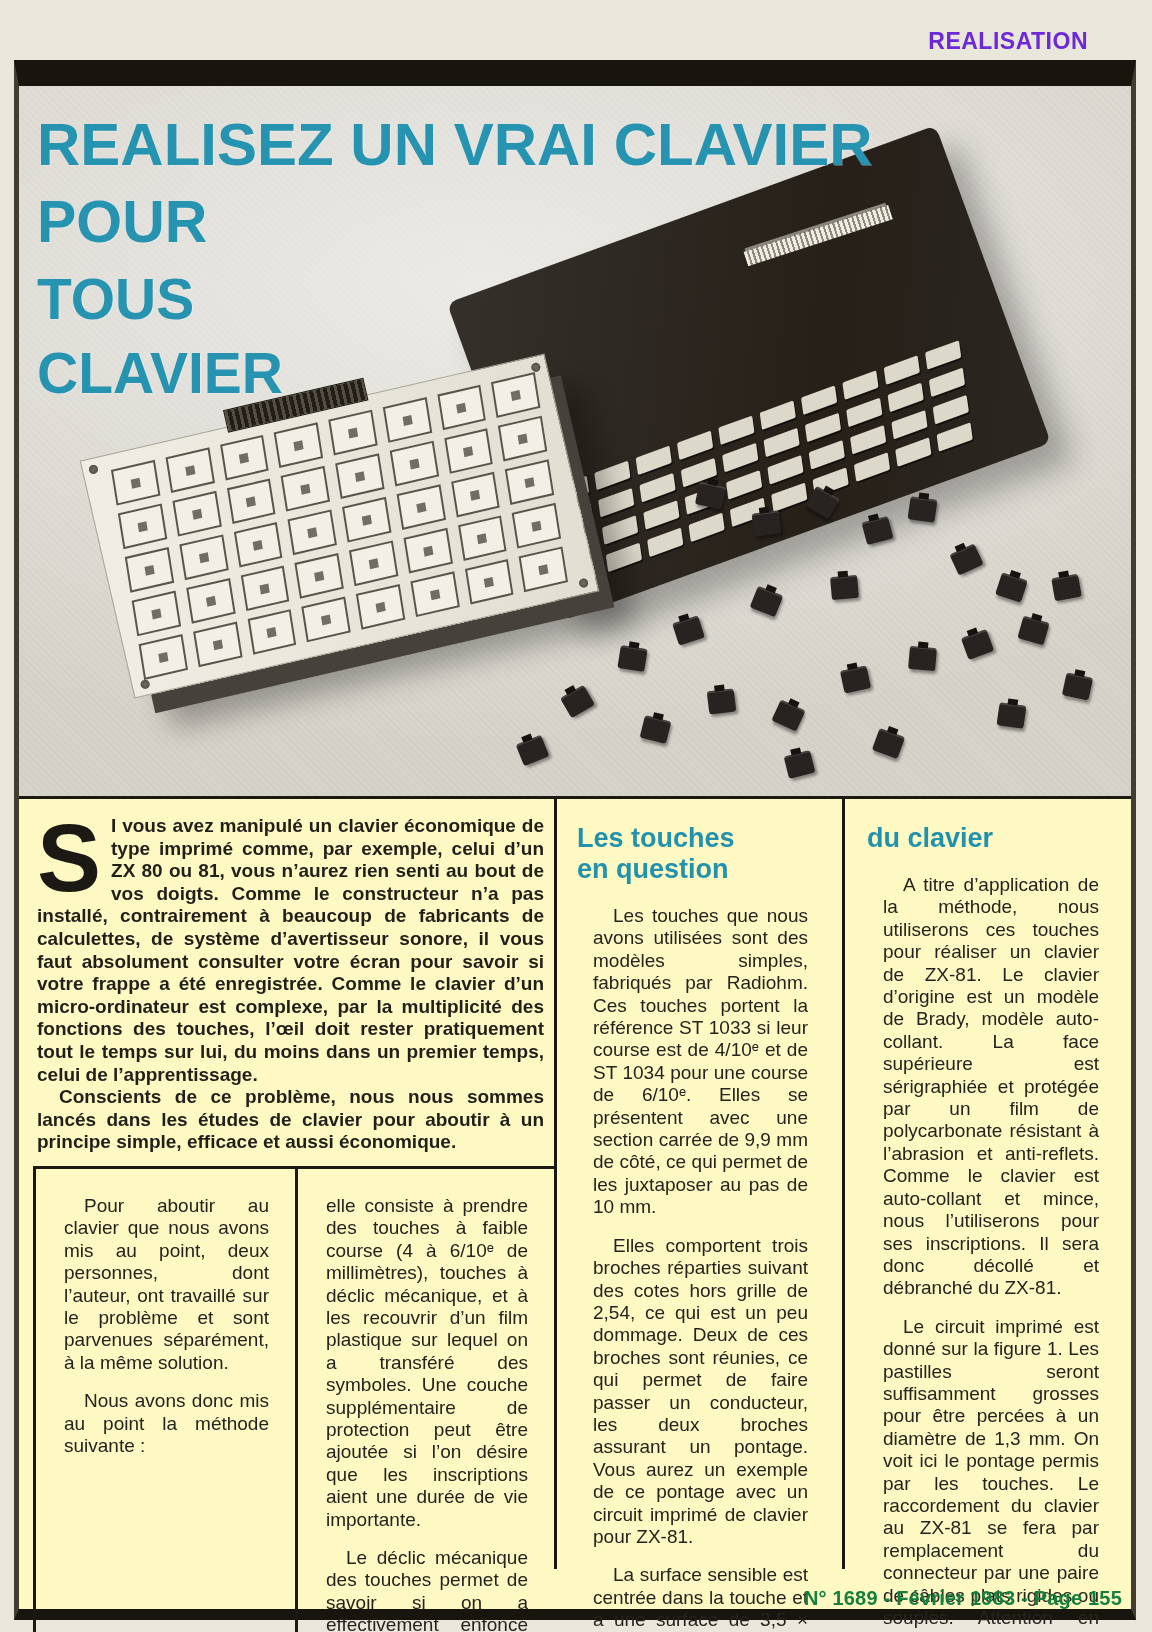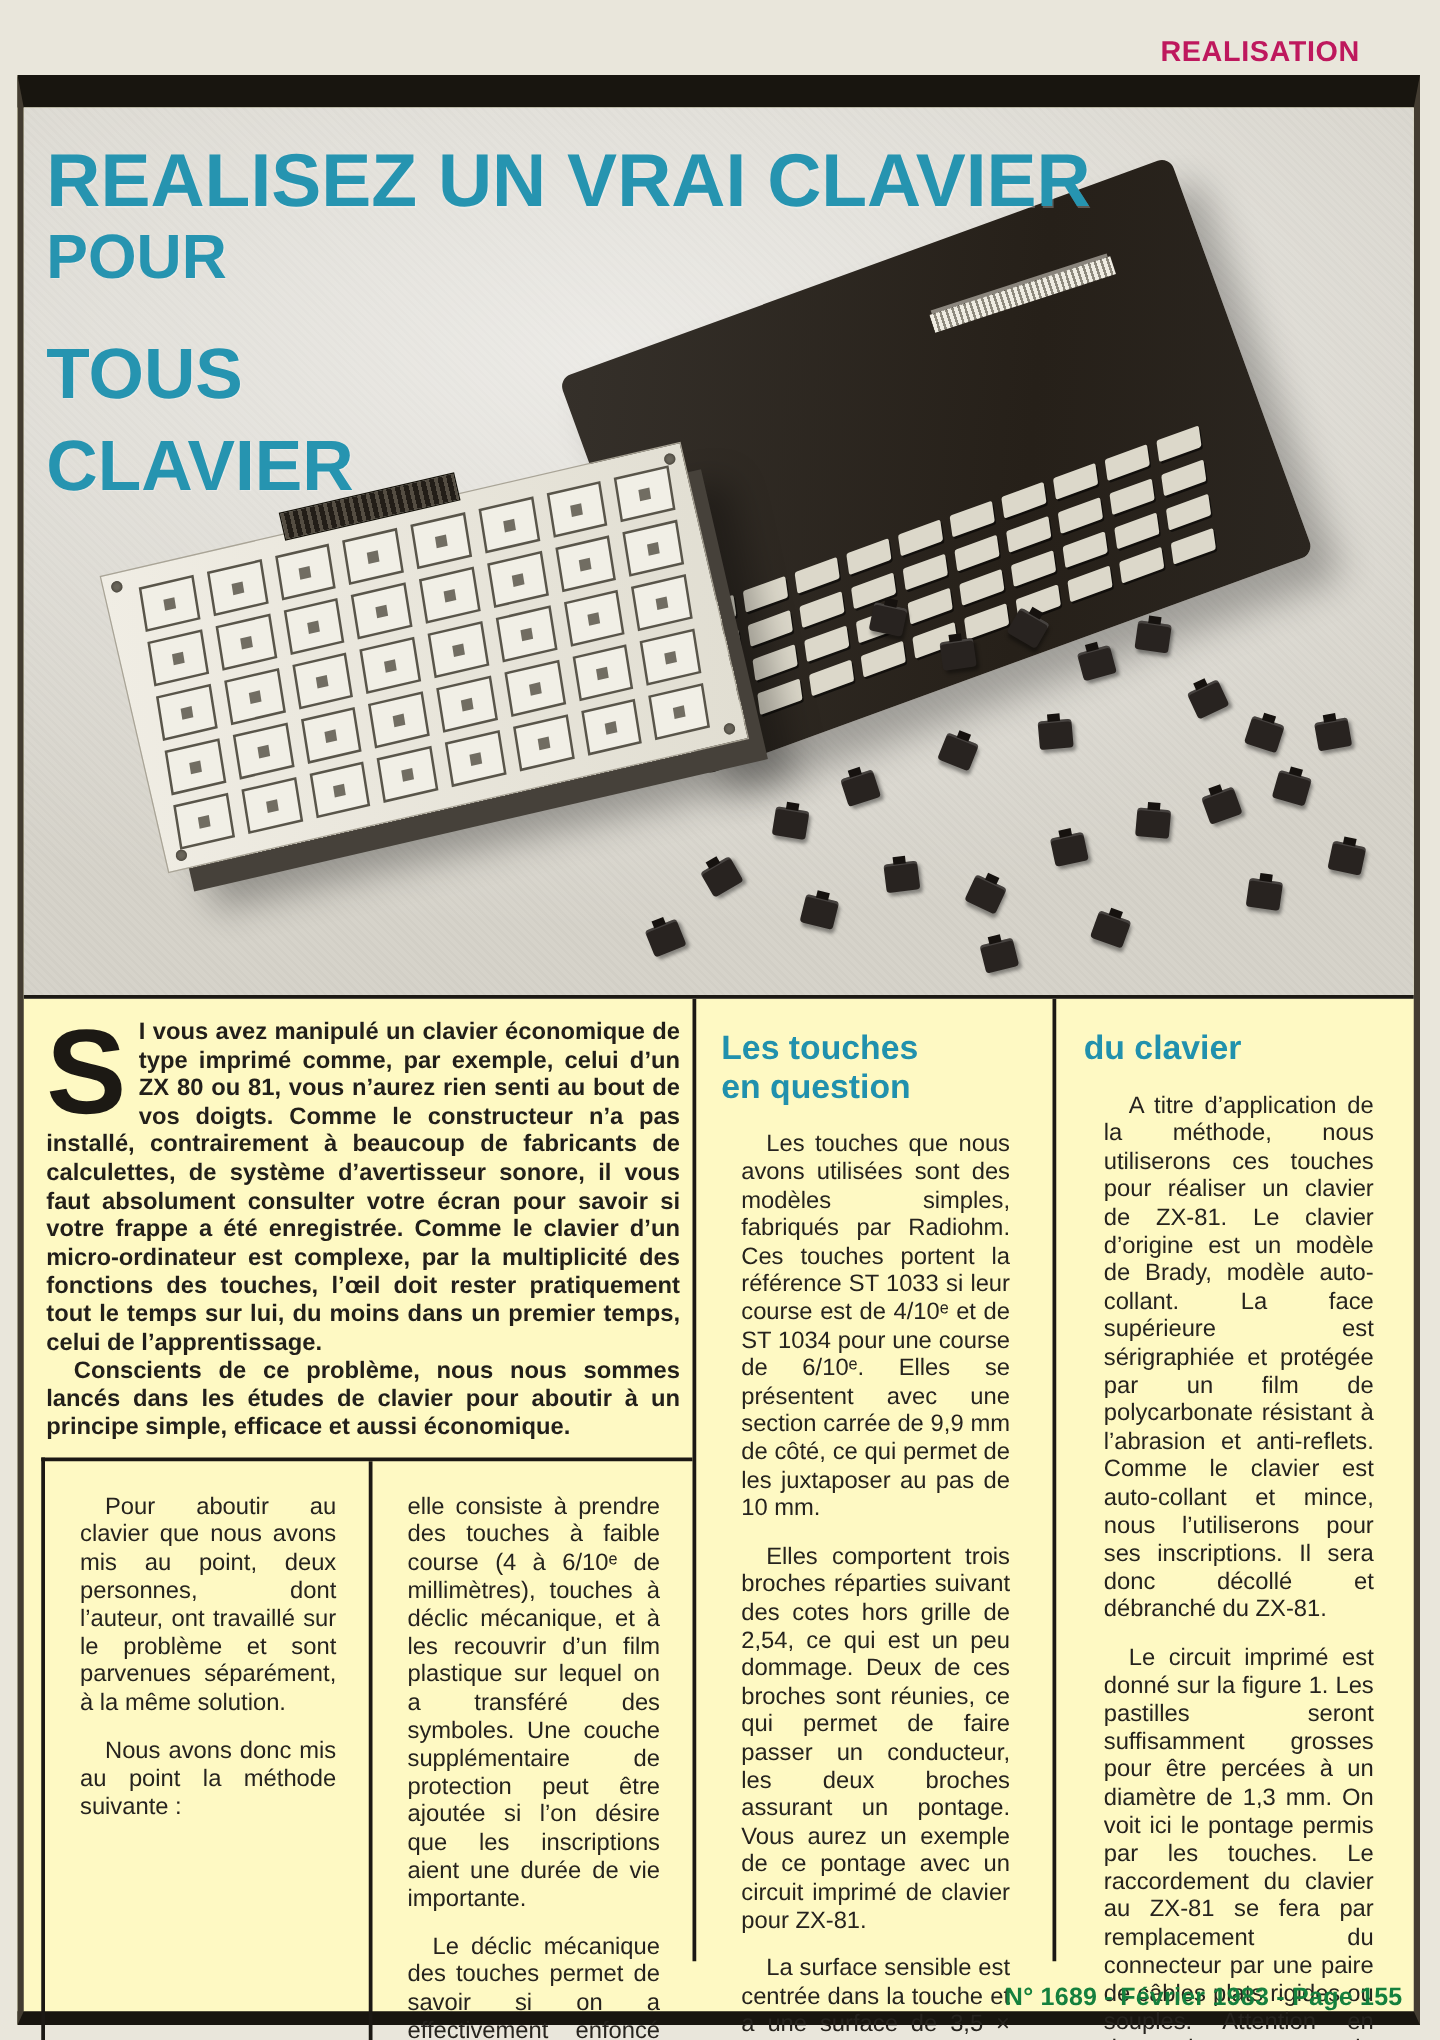--- a/index.html
+++ b/index.html
@@ -7,21 +7,21 @@
     width:1152px;height:1632px;
     background:#e9e6db;
     font-family:"Liberation Sans","DejaVu Sans",sans-serif;
     color:#26231e;
     position:relative;
     overflow:hidden;
   }
   .kicker{
     position:absolute;top:28px;right:64px;
     font-weight:700;font-size:23px;letter-spacing:.5px;
-    color:#be185d;
+    color:#6d28d9;
   }
   .frame{
     position:absolute;left:14px;top:60px;width:1122px;height:1560px;
     box-sizing:border-box;
     border-top:26px solid #18150f;
     border-bottom:11px solid #18150f;
     border-left:5px solid #433c31;
     border-right:5px solid #433c31;
     background:#fef9c3;
   }
@@ -30,21 +30,21 @@
     position:relative;height:710px;overflow:hidden;
     border-bottom:3px solid #1c1914;
     background:
       radial-gradient(120% 90% at 42% 28%, rgba(255,255,255,.55), rgba(255,255,255,0) 72%),
       repeating-linear-gradient(45deg, rgba(0,0,0,.018) 0 2px, transparent 2px 5px),
       #d6d3ca;
   }
   .title{position:absolute;left:18px;top:24px;z-index:6;color:#2694b0;font-weight:700;}
   .title div{position:absolute;white-space:nowrap;text-shadow:1px 1px 0 rgba(255,255,255,.25);}
   .t1{top:0;left:0;font-size:60px;}
-  .t2{top:66px;left:0;font-size:50px;}
+  .t2{top:78px;left:0;font-size:59px;}
   .t3{top:156px;left:0;font-size:57px;}
   .t4{top:230px;left:0;font-size:57px;}
   .zx{
     position:absolute;left:470px;top:118px;width:520px;height:338px;
     background:linear-gradient(115deg,#35302a,#262019 62%,#2b2620);
     transform:rotate(-20deg);
     border-radius:10px;
     box-shadow:16px 26px 30px rgba(0,0,0,.28);
     z-index:2;
   }

